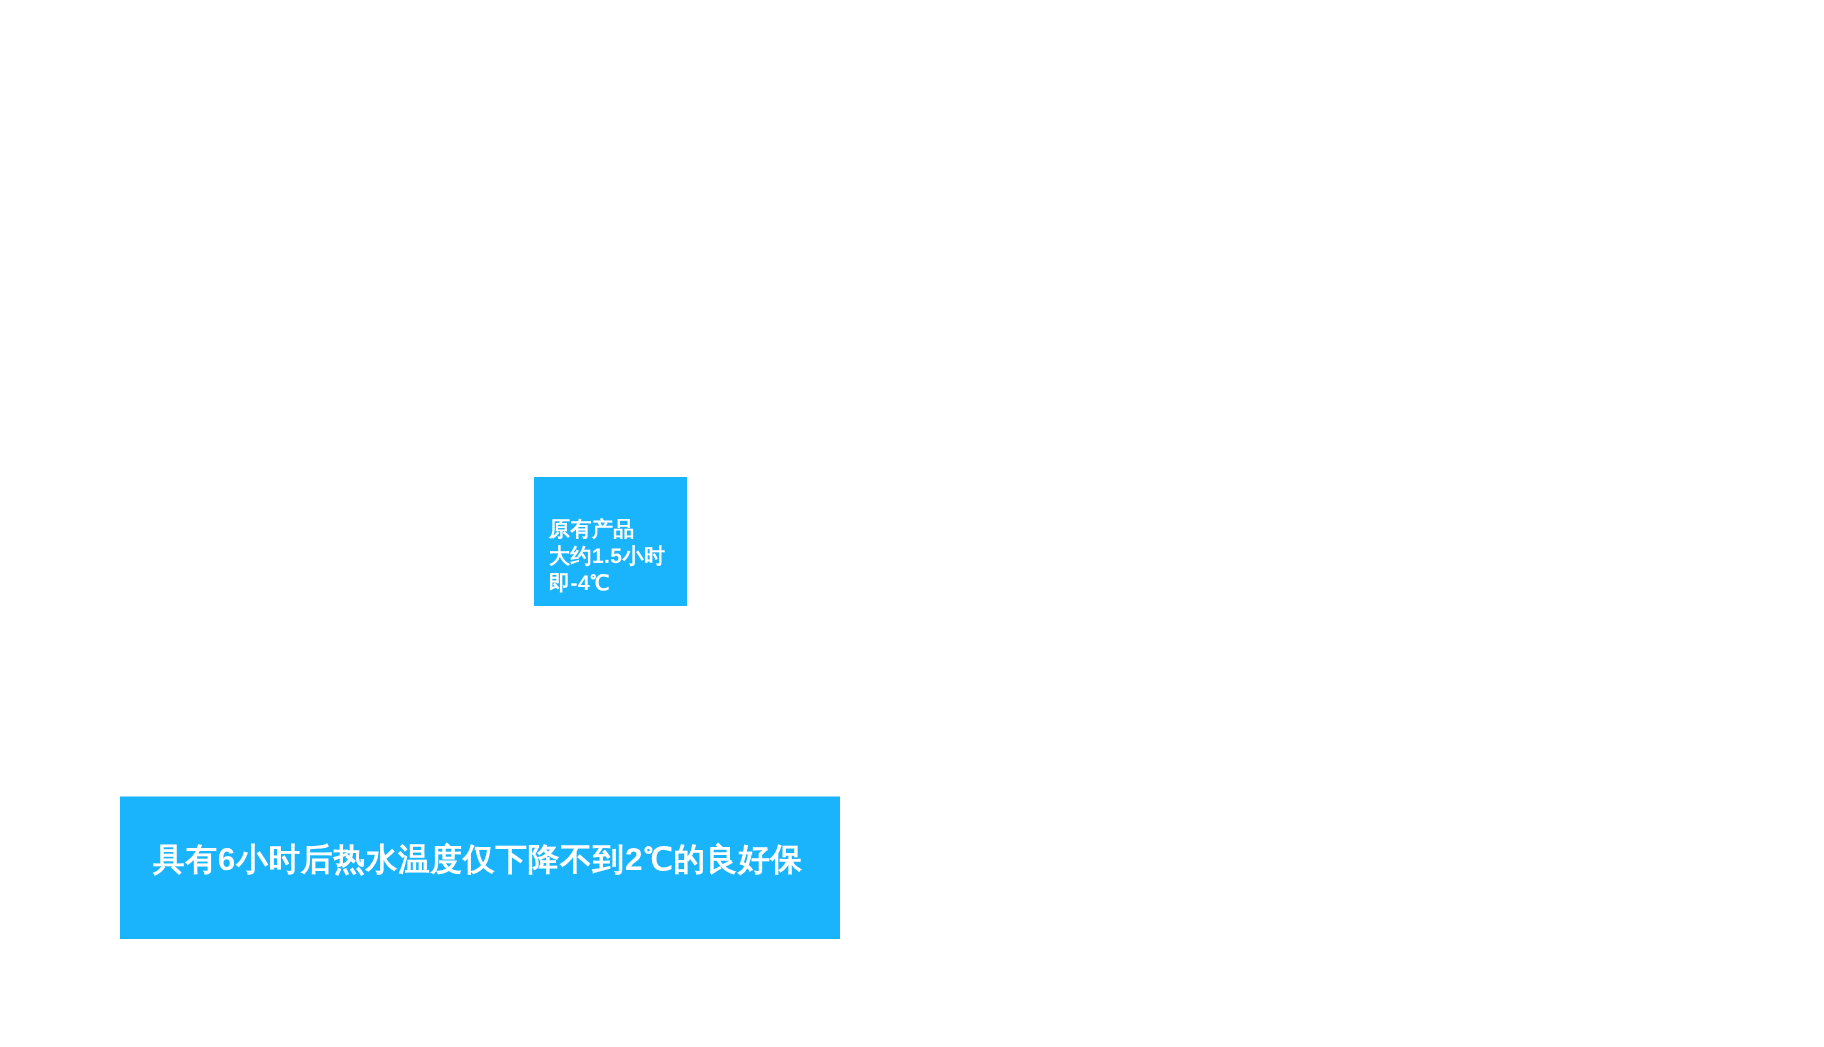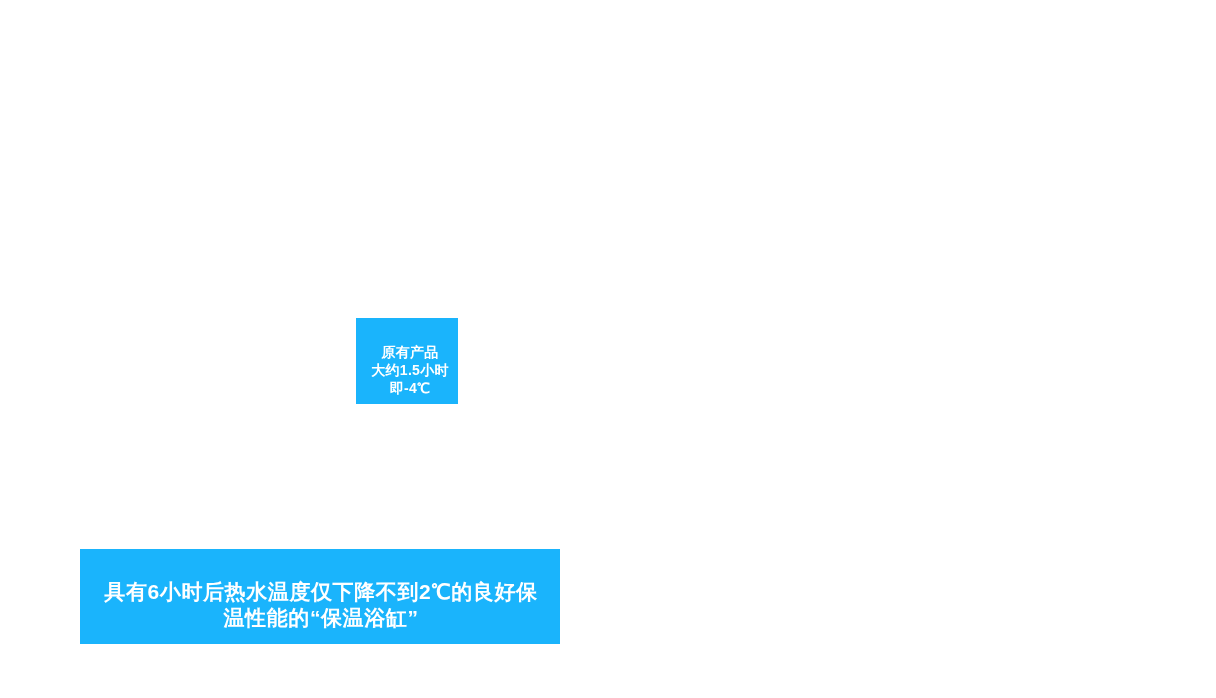--- a/index.html
+++ b/index.html
@@ -7,41 +7,40 @@
     padding: 0;
     background: #ffffff;
   }
   .slide {
     position: relative;
     width: 1216px;
     height: 698px;
     background: #ffffff;
     overflow: hidden;
     font-family: "Liberation Sans", sans-serif;
-    text-align: center;
   }
   .callout {
     position: absolute;
     left: 356px;
     top: 318px;
     width: 102px;
     height: 86px;
     background: var(--accent, #1AB4FC);
     color: var(--text-on-accent, #ffffff);
     font-weight: bold;
     font-size: 14px;
     line-height: 18px;
     letter-spacing: 0.3px;
     padding: 25px 4px 0 10px;
     box-sizing: border-box;
   }
   .banner {
     position: absolute;
     left: 80px;
-    top: 549px;
+    top: 531px;
     width: 480px;
     height: 95px;
     background: var(--accent, #1AB4FC);
     color: var(--text-on-accent, #ffffff);
     font-weight: bold;
     font-size: 21px;
     line-height: 26px;
     letter-spacing: 0.6px;
     padding: 30px 20px 0 22px;
     box-sizing: border-box;
@@ -56,16 +55,15 @@
 <div class="slide">
 
   <div class="callout">
     <div class="line">原有产品</div>
     <div class="line">大约1.5小时</div>
     <div class="line">即-4℃</div>
   </div>
 
   <div class="banner">
     <div class="line">具有6小时后热水温度仅下降不到2℃的良好保</div>
-    <div class="line">温性能的“保温浴缸”</div>
   </div>
 
 </div>
 
 </body></html>

